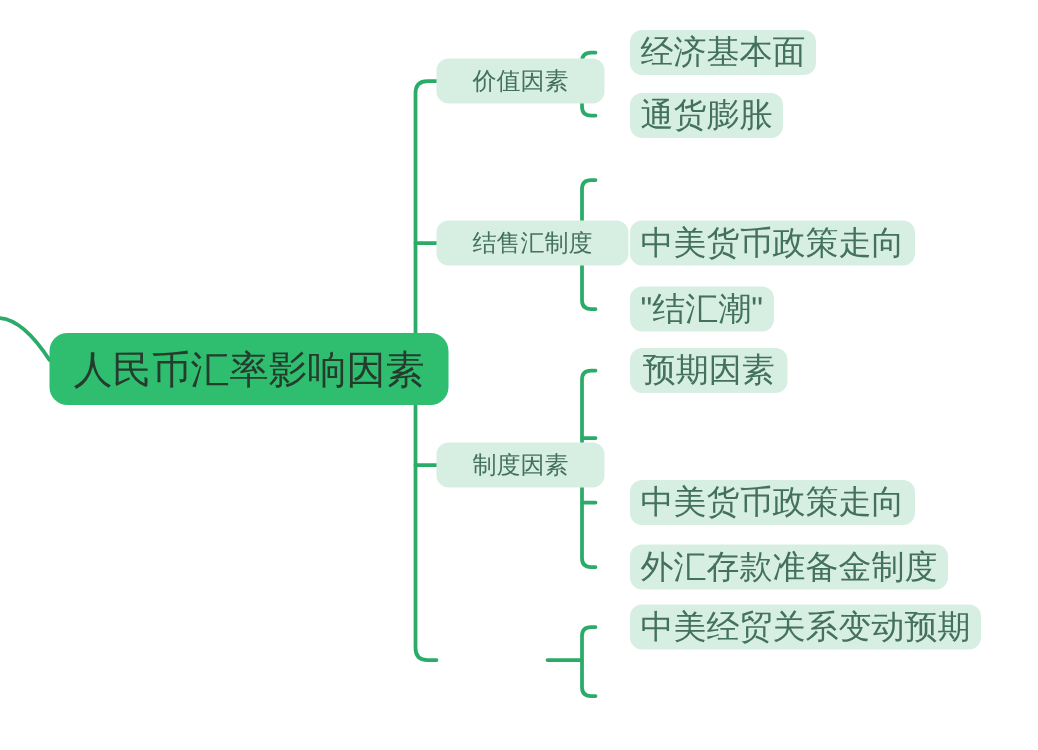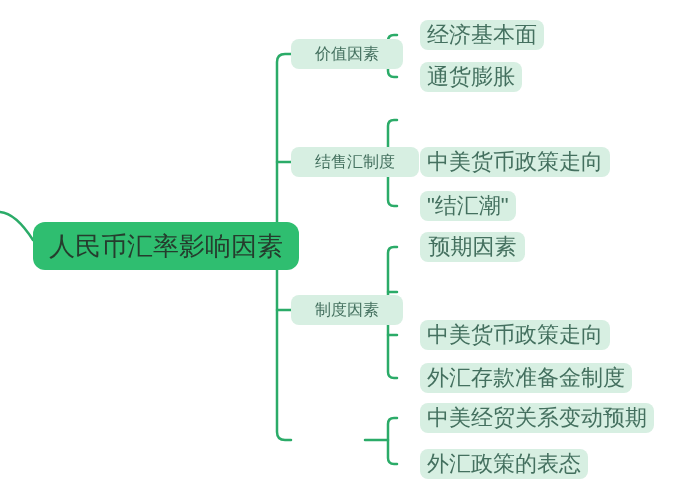--- a/index.html
+++ b/index.html
@@ -103,15 +103,14 @@
   <div class="node leaf" style="top:62px;min-width:80px">通货膨胀</div>
 
   <div class="node leaf" style="top:147px;min-width:146px">中美货币政策走向</div>
   <div class="node leaf" style="top:191px;min-width:88px">"结汇潮"</div>
 
   <div class="node leaf" style="top:232px;min-width:105px">预期因素</div>
   <div class="node leaf" style="top:320px;min-width:134px">中美货币政策走向</div>
   <div class="node leaf" style="top:363px;min-width:165px">外汇存款准备金制度</div>
 
   <div class="node leaf" style="top:403px;min-width:180px">中美经贸关系变动预期</div>
-  <div class="node leaf" style="top:449px;min-width:134px">外汇政策的表态</div>
 
 </div>
 
 </body></html>

